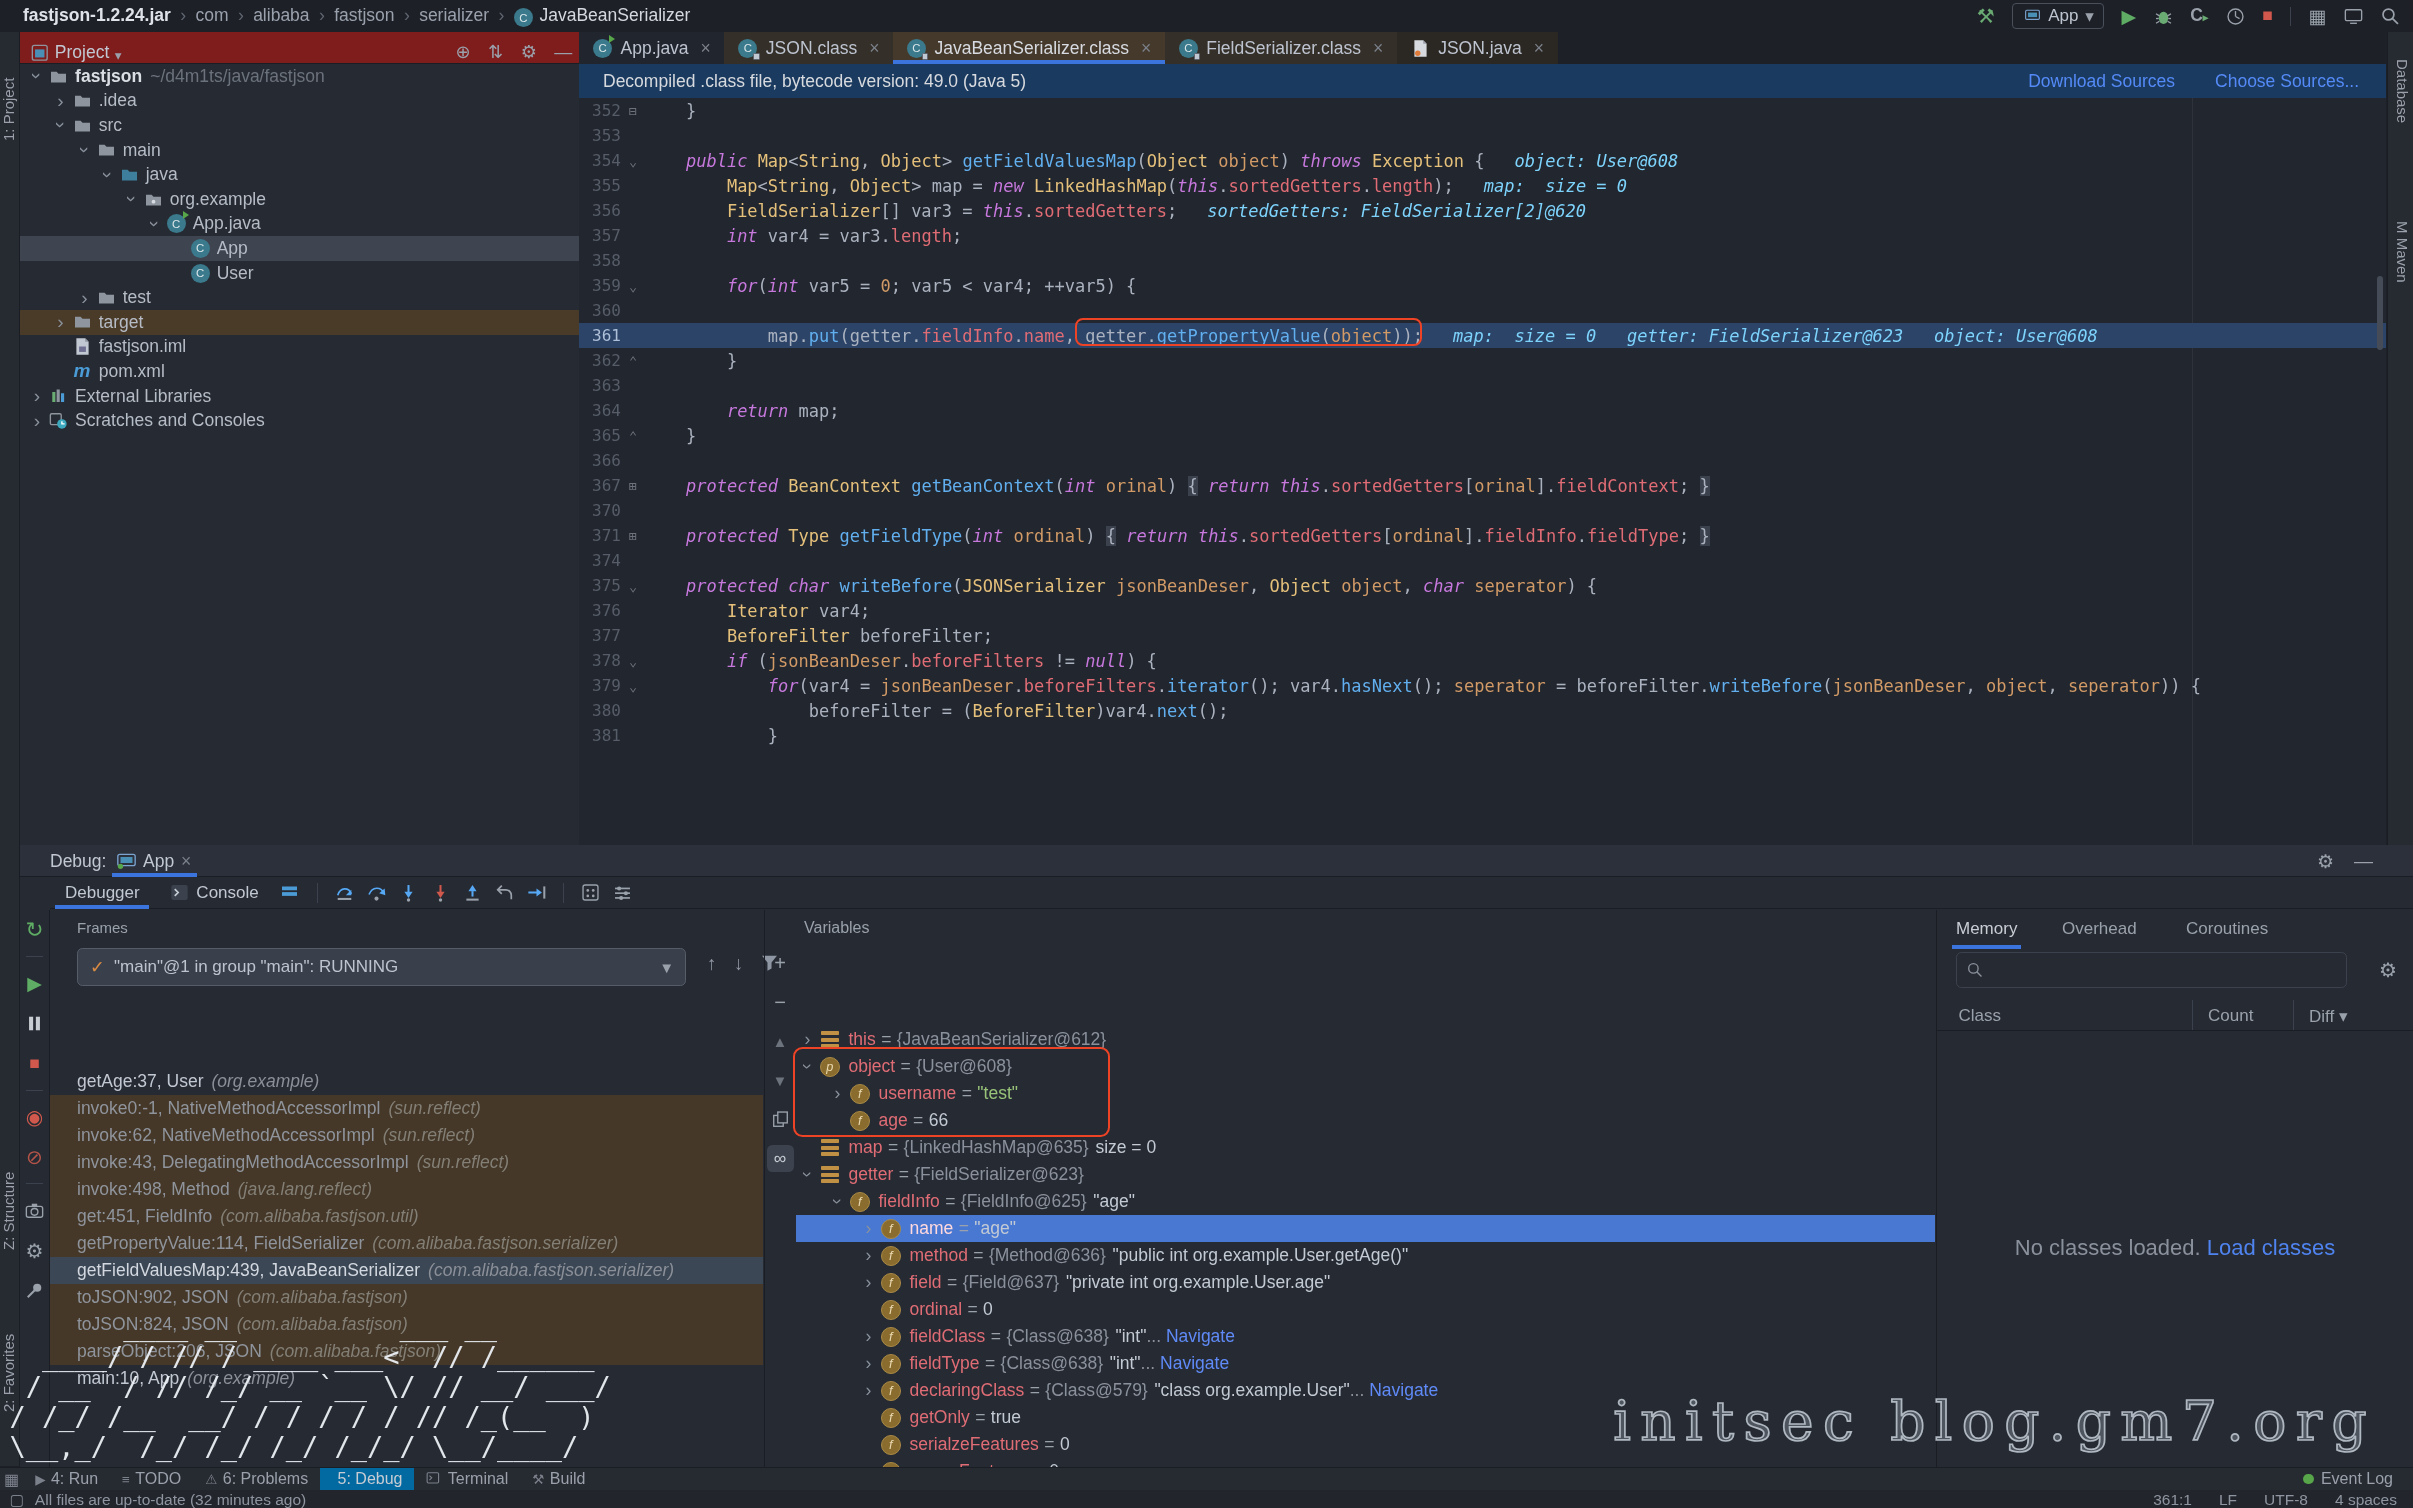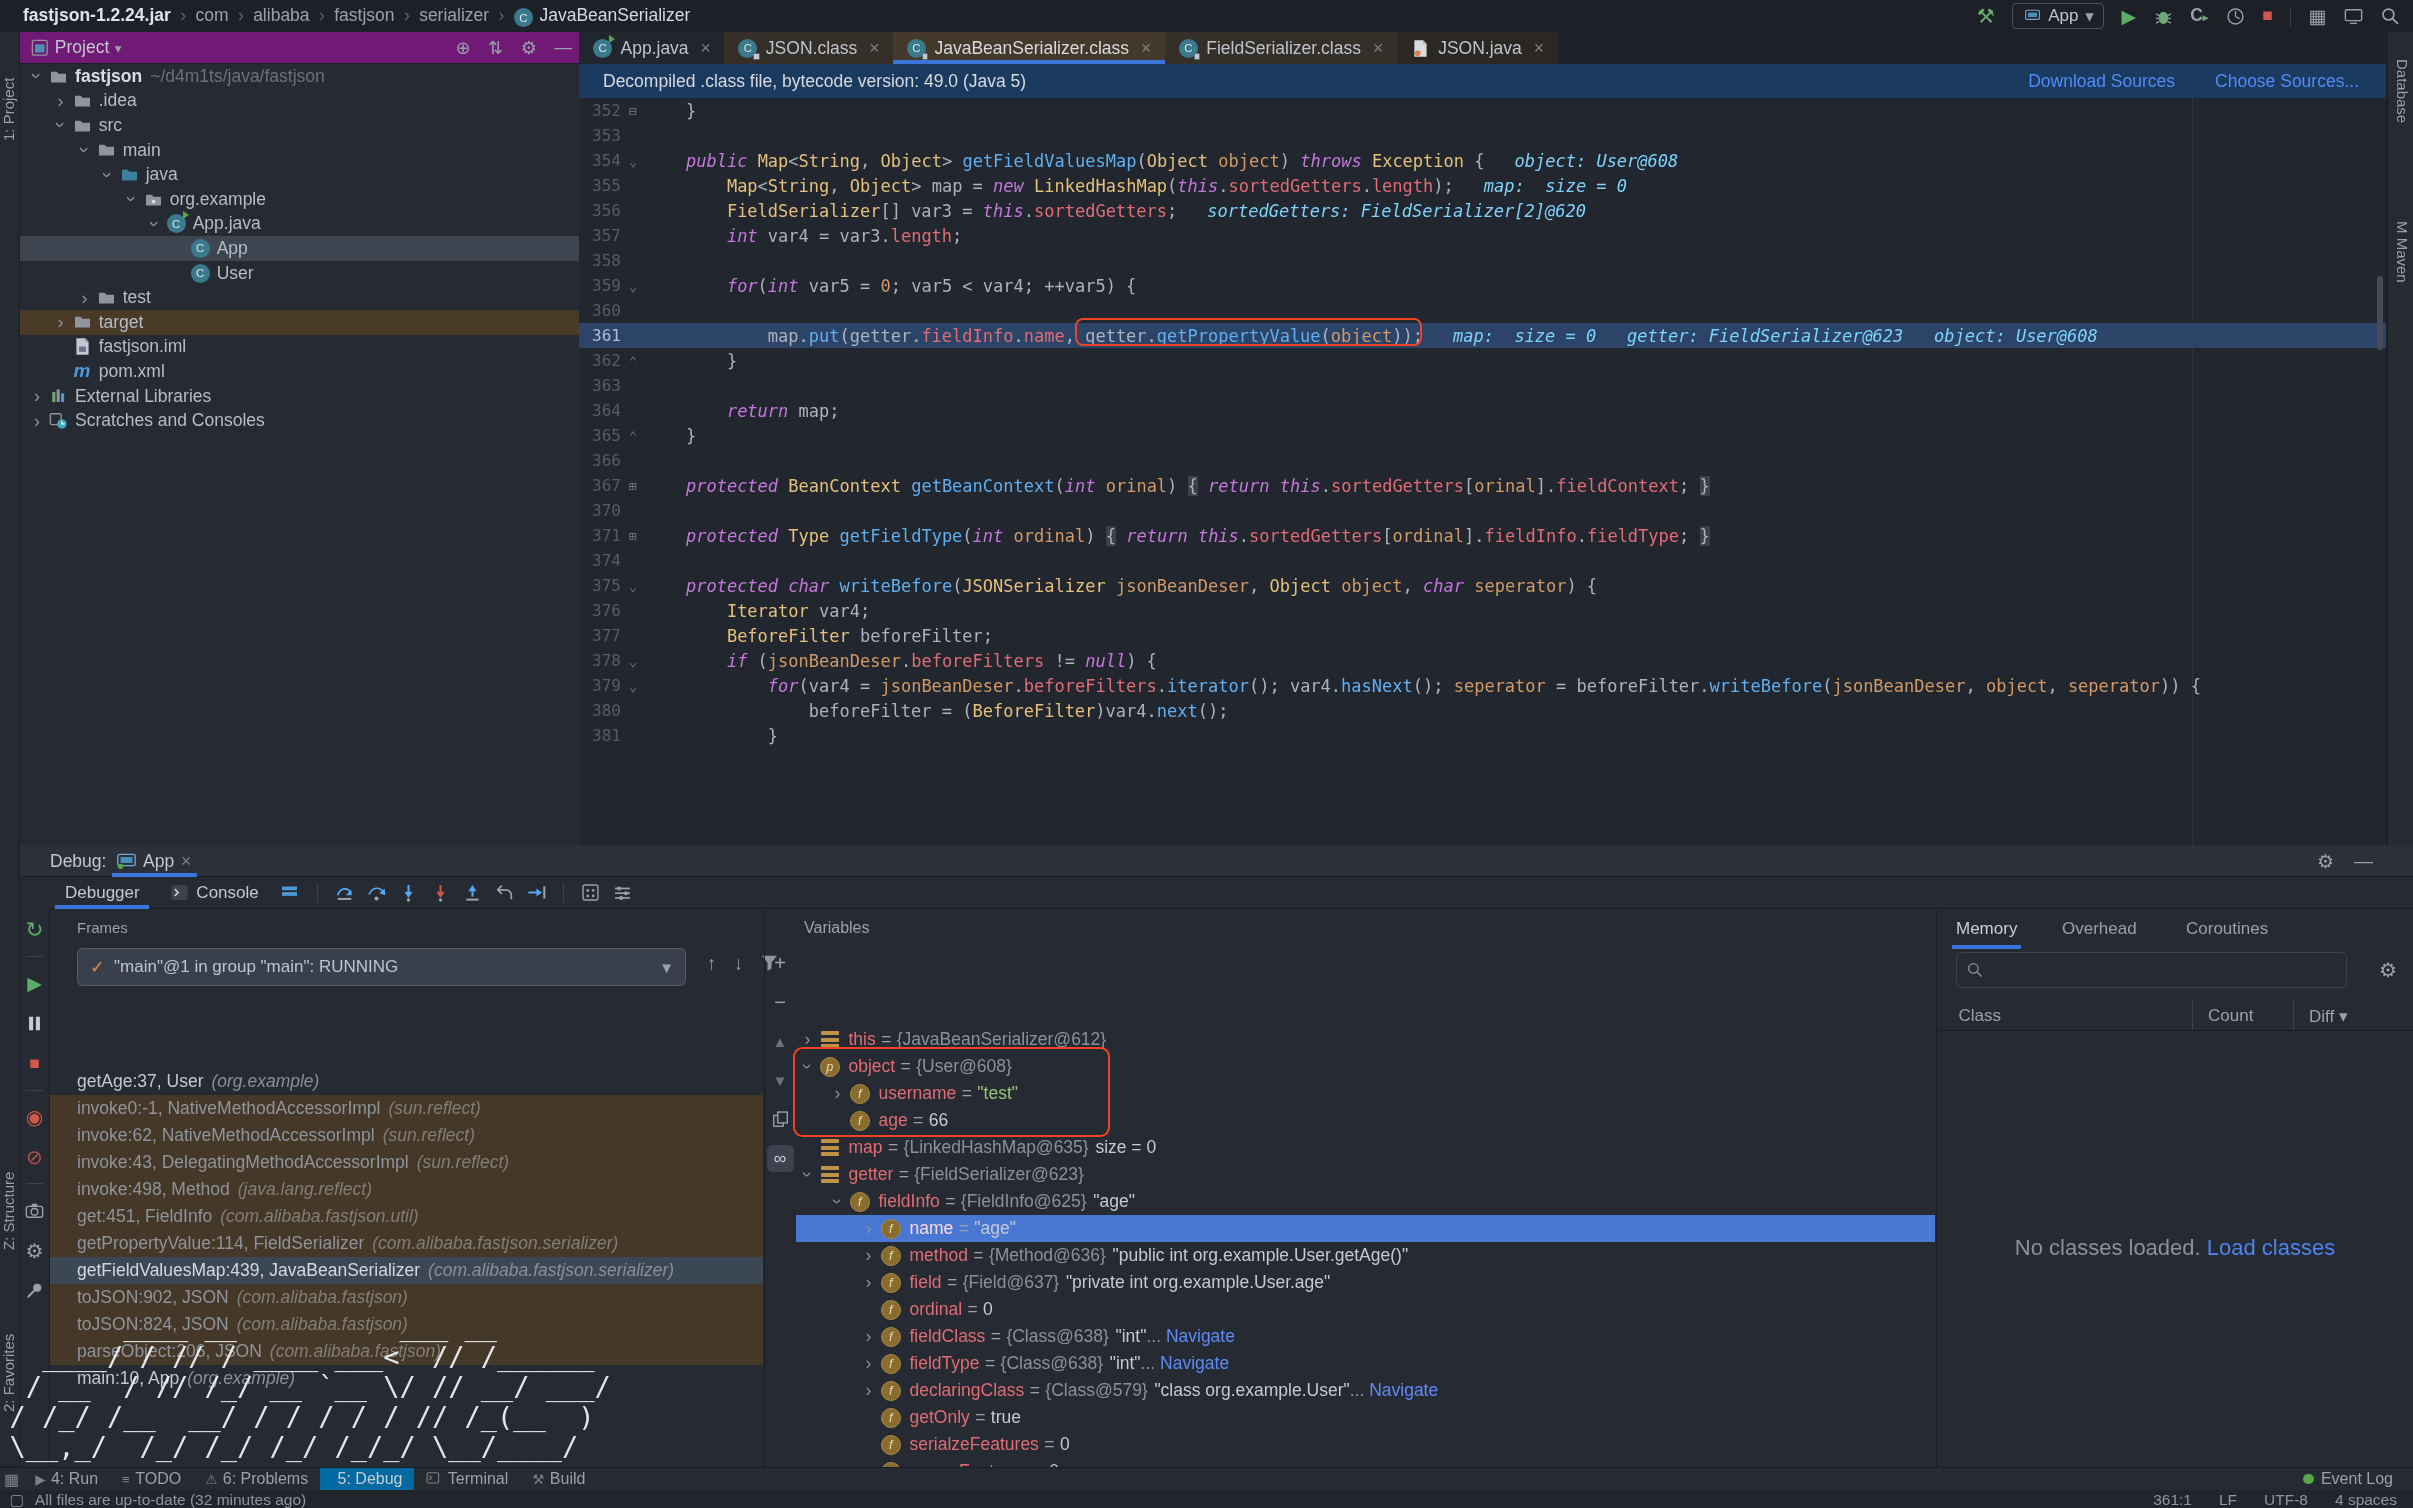--- a/index.html
+++ b/index.html
@@ -23,22 +23,22 @@
   
   #leftstrip { position:absolute; left:0; top:32px; width:20px; height:1434px; background:#262a31;
                border-right:0.7px solid #1a1d23; }
   .vlabel { position:absolute; left:0; width:20px; color:#9aa1ab; font-size:15px;
             writing-mode:vertical-rl; transform:rotate(180deg); text-align:center; }
   #rightstrip { position:absolute; left:2387px; top:32px; width:27px; height:813px; background:#262a31;
                 border-left:0.7px solid #1a1d23; }
   .vlabel-r { position:absolute; left:3.4px; width:20px; color:#9aa1ab; font-size:15px; writing-mode:vertical-rl; }
 
   
-  #projheader { position:absolute; left:20px; top:32px; width:559px; height:32px; background:#701a75;
-                display:flex; align-items:center; padding:0 6.7px 0 9.4px; border-bottom:0.7px solid #1a1d23; }
+  #projheader { position:absolute; left:20px; top:32px; width:559px; height:32px; background:#7f1d1d;
+                display:flex; align-items:flex-end; padding:0 6.7px 0 9.4px; border-bottom:0.7px solid #1a1d23; }
   #projheader .ph-title { color:#c2c8d2; font-size:17.5px; margin:0 5.4px; }
   #projheader .spacer { flex:1; }
   .phi { color:#9aa1ab; font-size:18px; margin-left:17.5px; }
   #projtree { position:absolute; left:20px; top:64px; width:559px; height:781px; background:#262b33; overflow:hidden; }
   .tr { position:relative; height:24.6px; display:flex; align-items:center; color:#b6bcc6; font-size:17.5px; white-space:nowrap; }
   .tr .chev { width:23px; text-align:center; color:#8a919c; font-size:19px; flex:none; }
   .tr .chev.down { transform:rotate(90deg); }
   .tr .lbl { margin-left:6.7px; }
   .tr.selected { background:#3e4450; }
   .tr.target { background:#4a3a28; }
@@ -999,15 +999,16 @@
         <span>UTF-8</span>
         <span>4 spaces</span>
       </span>
   </div>
 
   <pre id="ascii">       ____ __          ___ __
   ____/ / // / ____ ___&lt;  // /______
  / __  / // /_/ __ `__ \/ // __/ ___/
 / /_/ /__  __/ / / / / / // /_(__  )
 \__,_/  /_/ /_/ /_/ /_/_/ \__/____/</pre>
+  <div id="watermark">initsec  blog.gm7.org</div>
 
 </div>
 
 
 </body></html>

